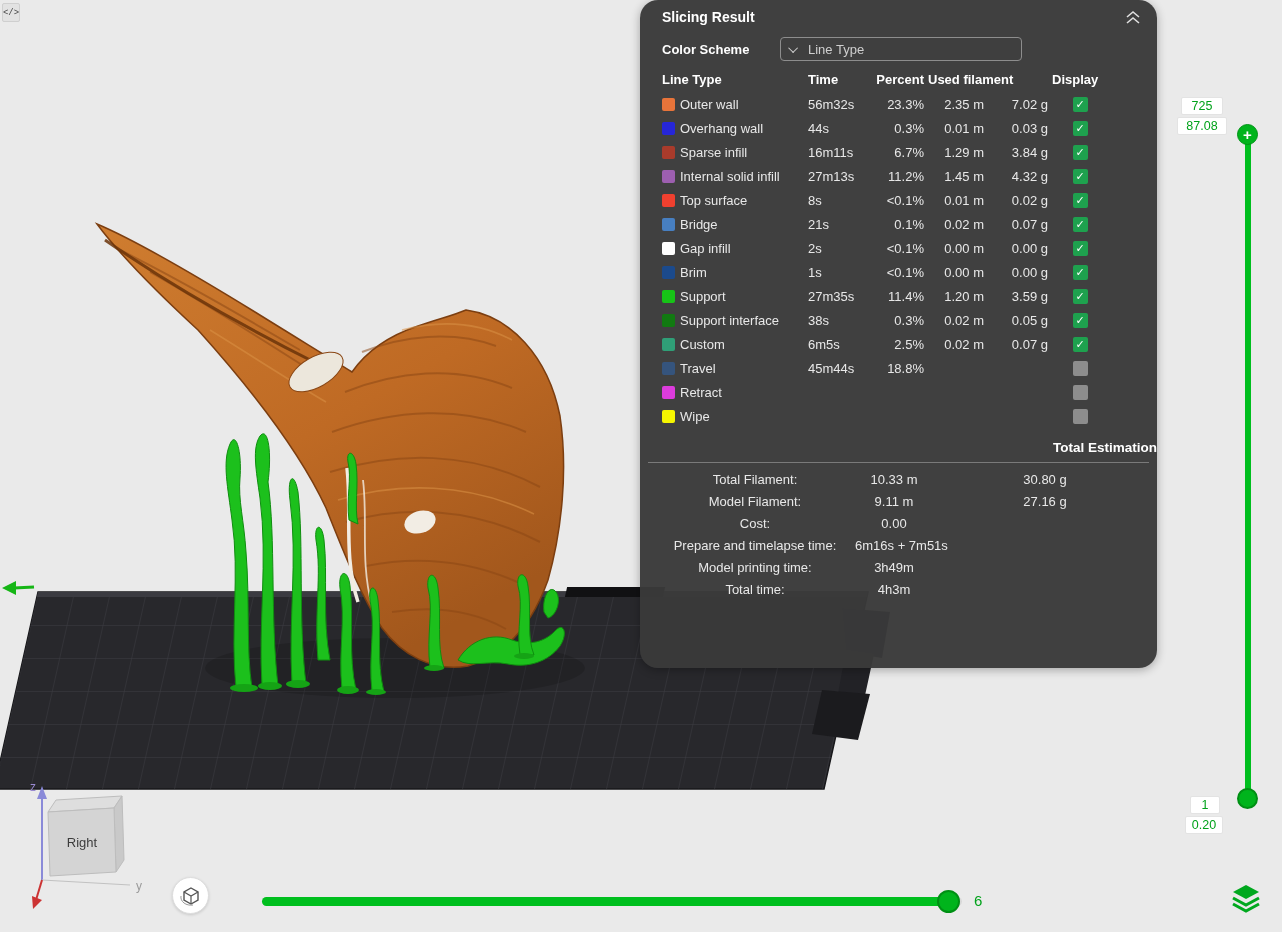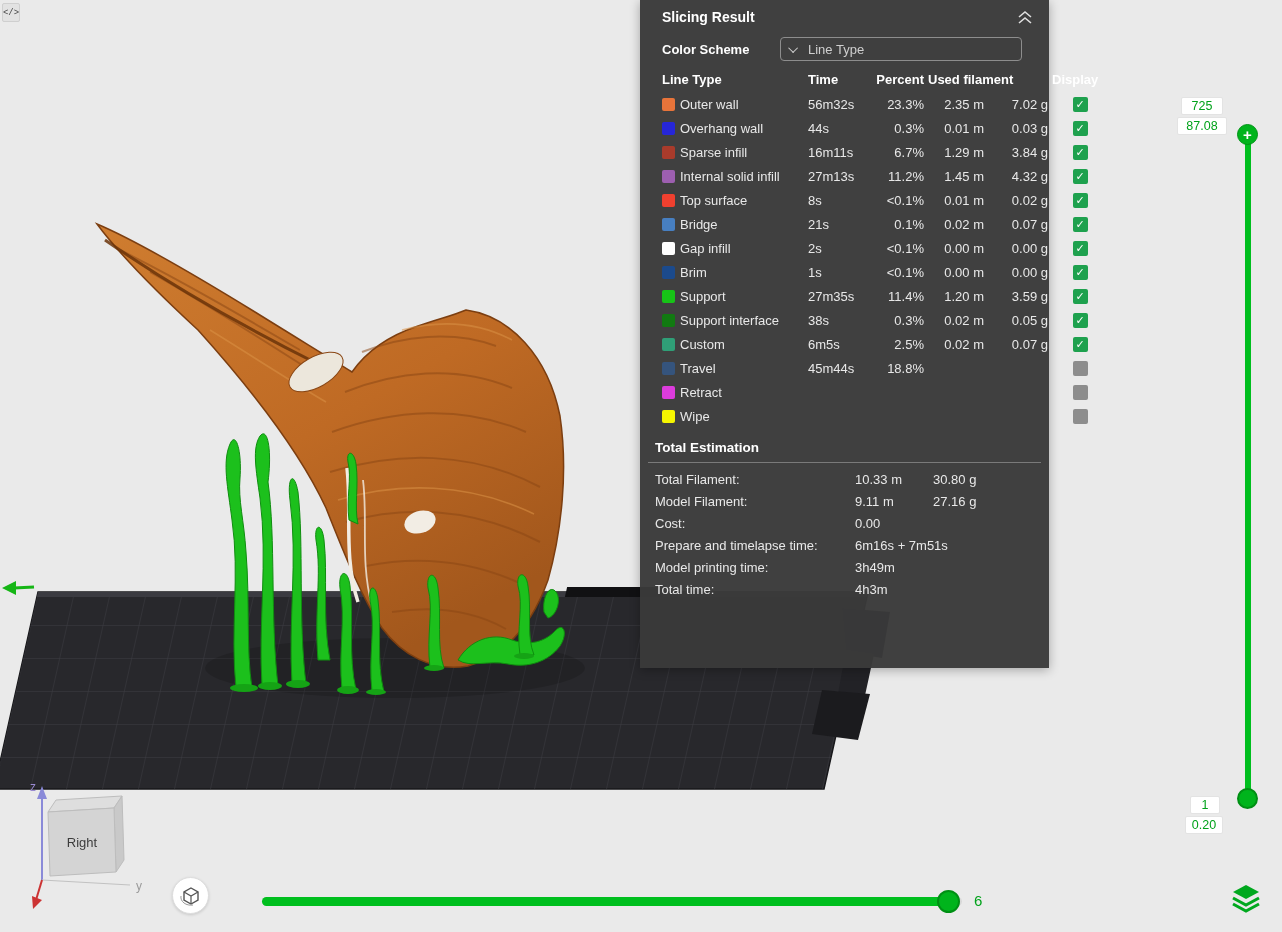--- a/index.html
+++ b/index.html
@@ -8,22 +8,22 @@
   #root{position:absolute;left:0;top:0;width:1282px;height:932px;}
 
   .scene{position:absolute;left:0;top:0;z-index:0;}
 
   
   .code-chip{position:absolute;left:2px;top:3px;width:18px;height:19px;background:#e2e2e2;border:1px solid #cfcfcf;
     border-radius:2px;font-family:"Liberation Mono",monospace;font-size:9px;color:#444;display:flex;align-items:center;
     justify-content:center;z-index:40;cursor:pointer;}
 
   
-  .panel{position:absolute;left:640px;top:0;width:409px;height:668px;background:rgba(58,58,58,0.97);z-index:20;
-    color:#e8e8e8;font-size:13px;box-shadow:0 2px 10px rgba(0,0,0,.3);}
+  .panel{position:absolute;left:640px;top:0;width:517px;height:668px;background:rgba(58,58,58,0.97);z-index:20;
+    color:#e8e8e8;font-size:13px;box-shadow:0 2px 10px rgba(0,0,0,.3);border-radius:18px;}
   .panel-title-row{height:34px;display:flex;align-items:center;padding:0 14px 0 22px;}
   .panel-title{font-weight:bold;font-size:14px;color:#fff;flex:1;}
   .collapse-btn{width:20px;height:18px;display:flex;align-items:center;justify-content:center;cursor:pointer;}
 
   .scheme-row{height:30px;display:flex;align-items:center;padding-left:22px;}
   .scheme-label{font-weight:bold;color:#fff;width:96px;}
   .scheme-select{margin-left:22px;width:242px;height:24px;background:#3f3f3f;border:1px solid #8d8d8d;border-radius:4px;
     display:flex;align-items:center;padding:0 10px;color:#cfcfcf;gap:10px;cursor:pointer;}
   .chev-down{width:7px;height:7px;border-left:1.5px solid #cfcfcf;border-bottom:1.5px solid #cfcfcf;
     transform:rotate(-45deg) translateY(-2px);}
@@ -36,23 +36,23 @@
   .ra{text-align:right;}
   .ca{}
   .nowrap{white-space:nowrap;overflow:visible;}
   .chk-cell{display:flex;justify-content:center;}
   .checkbox{width:15px;height:15px;border-radius:2px;display:flex;align-items:center;justify-content:center;
     font-size:11px;line-height:1;color:#fff;cursor:pointer;}
   .checkbox[data-checked="true"]{background:#1ea14e;}
   .checkbox[data-checked="true"]::after{content:"\2713";}
   .checkbox[data-checked="false"]{background:#8d8d8d;}
 
-  .te-title{font-weight:bold;color:#fff;font-size:13.5px;padding:12px 0 7px 15px;}
+  .te-title{font-weight:bold;color:#fff;font-size:13.5px;padding:12px 0 7px 15px;text-align:right;}
   .te-sep{border-top:1px solid #7a7a7a;margin:0 8px 5px 8px;}
-  .te-row{display:grid;grid-template-columns:200px 78px auto;padding-left:15px;height:22px;align-items:center;}
+  .te-row{display:grid;grid-template-columns:200px 78px auto;padding-left:15px;height:22px;align-items:center;text-align:center;}
 
   
   .v-track{position:absolute;left:1245px;top:134px;width:6px;height:664px;background:#00bf1e;border-radius:3px;z-index:30;}
   .v-plus{position:absolute;left:1237px;top:124px;width:21px;height:21px;border-radius:50%;background:#00b41c;
     border:1px solid #009316;color:#fff;display:flex;align-items:center;justify-content:center;font-size:15px;
     font-weight:bold;z-index:31;cursor:pointer;}
   .v-handle{position:absolute;left:1237px;top:788px;width:21px;height:21px;border-radius:50%;background:#00b41c;
     border:2px solid #008f14;z-index:31;cursor:pointer;}
   .chip{position:absolute;background:#fff;color:#00a21a;font-size:12.5px;text-align:center;border-radius:2px;
     padding:1px 4px;z-index:31;border:1px solid #e3e3e3;}

